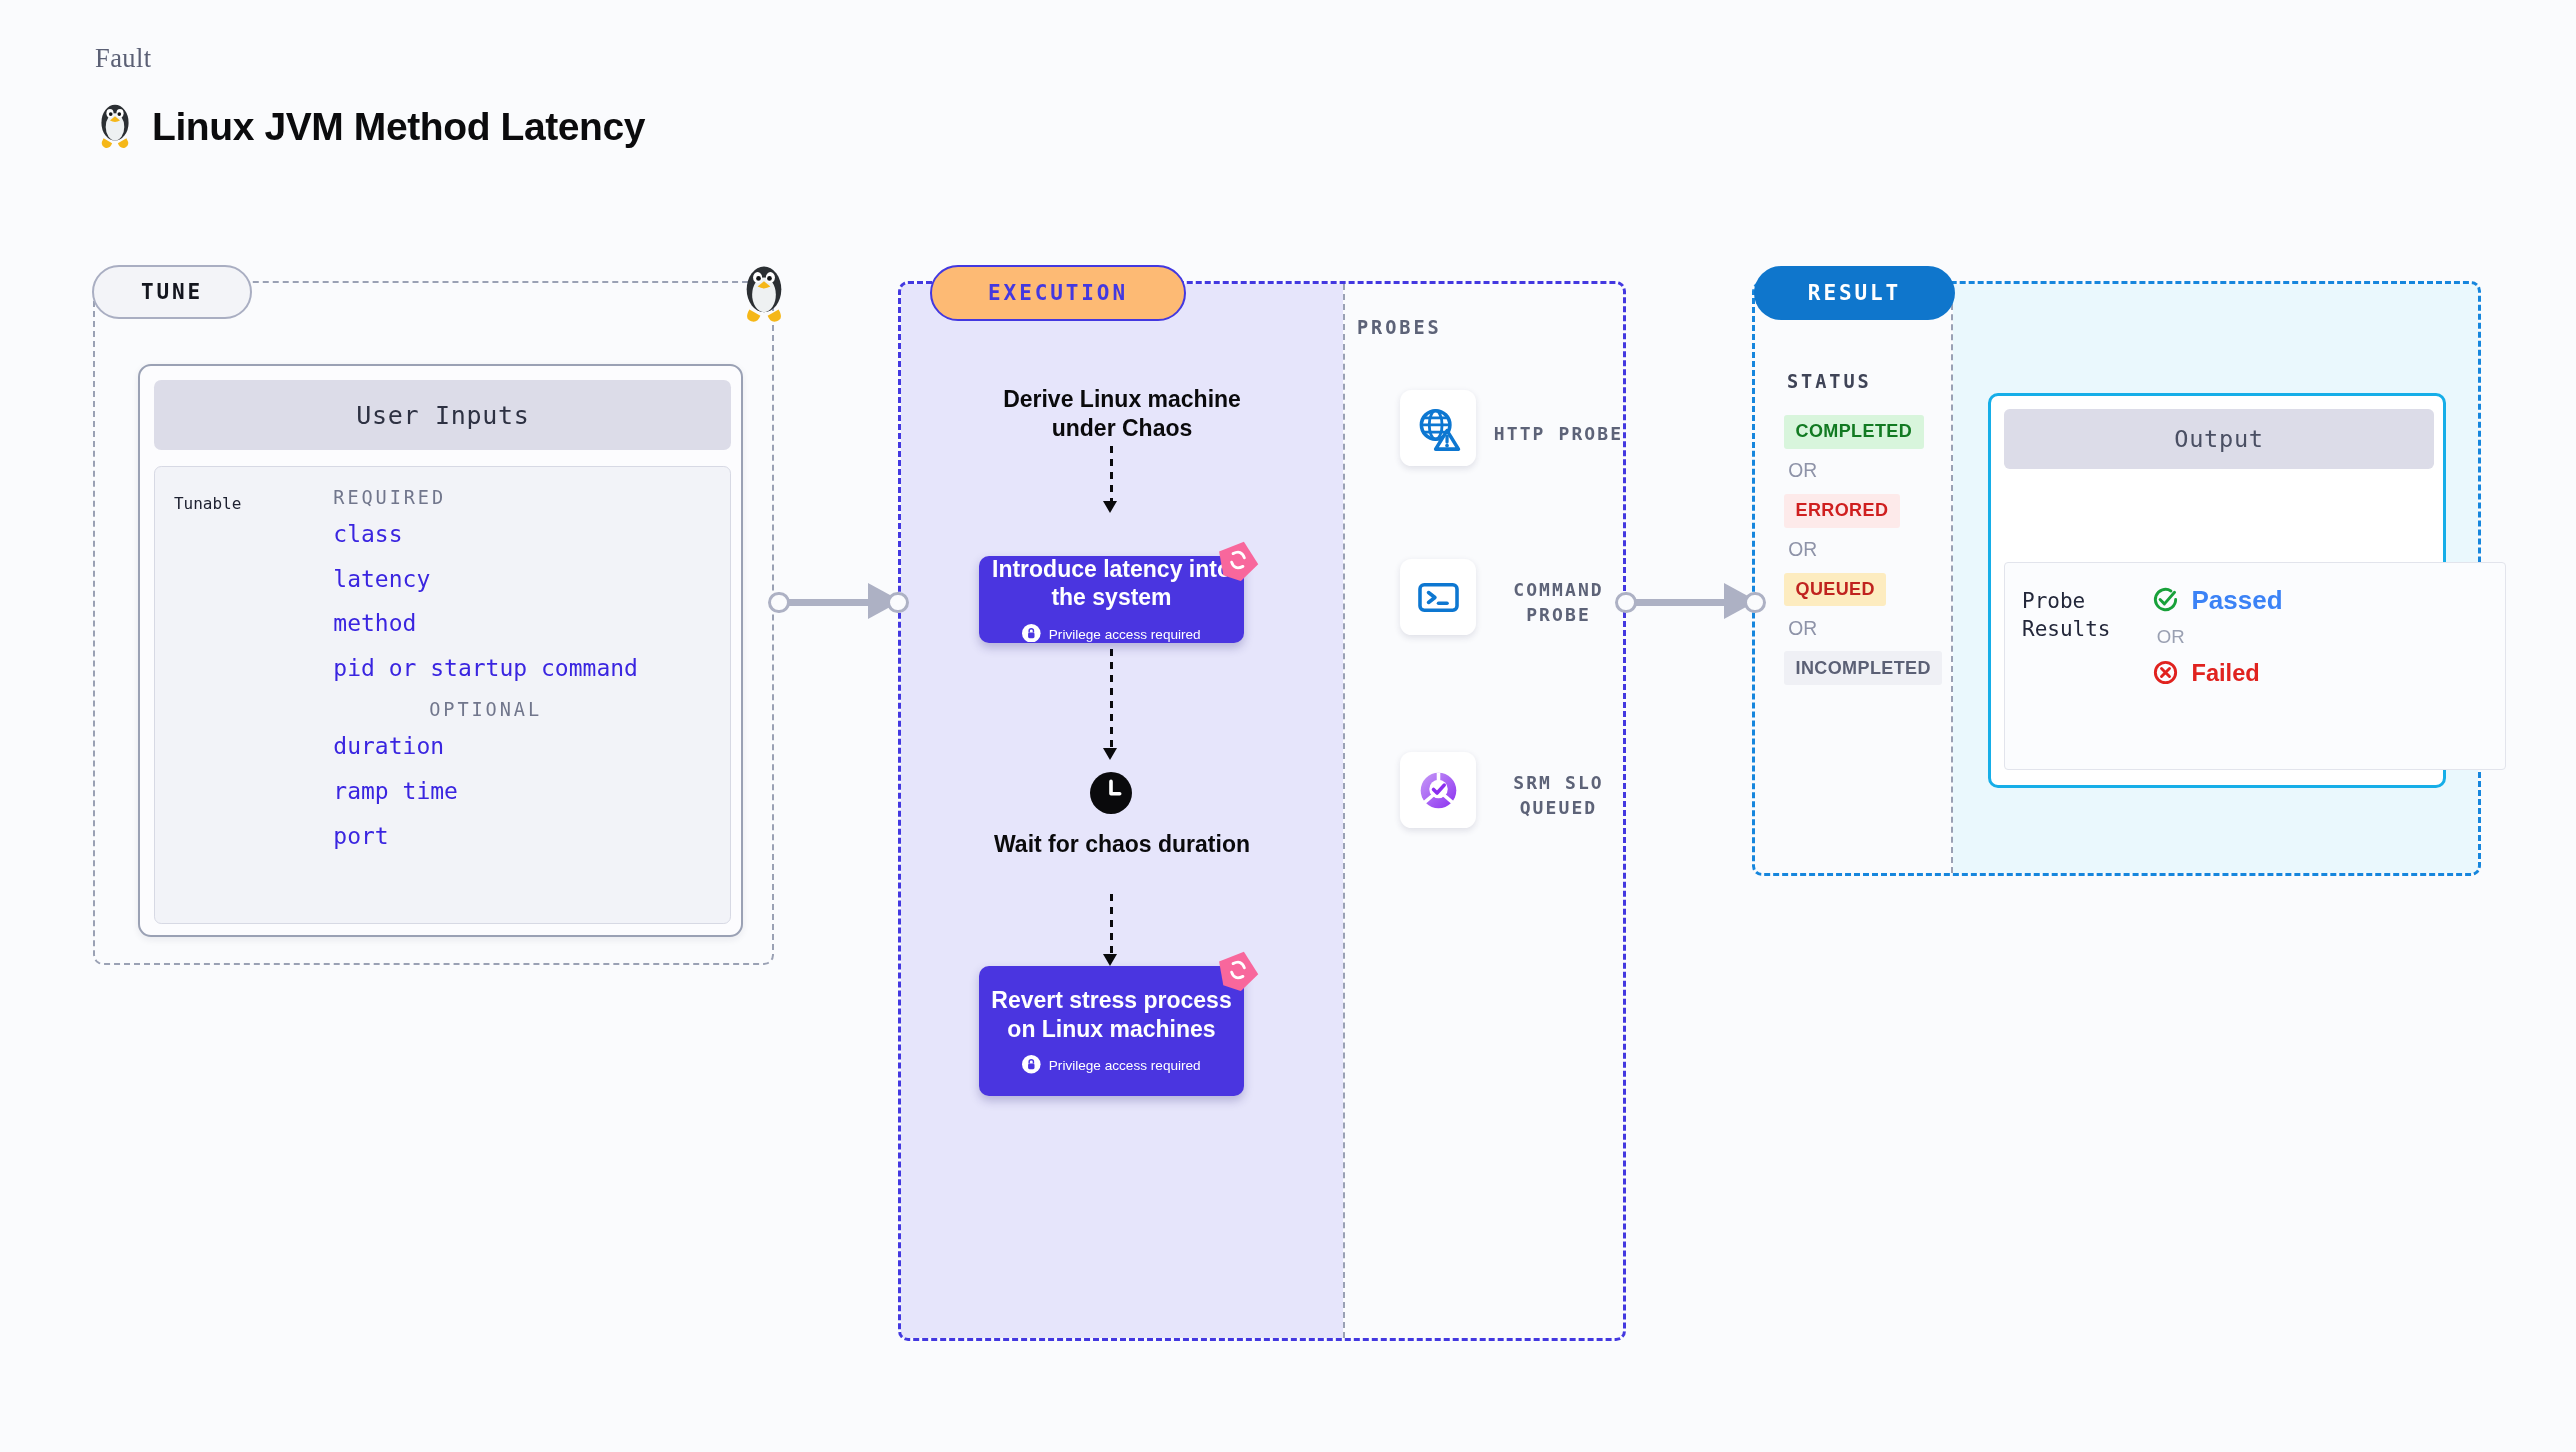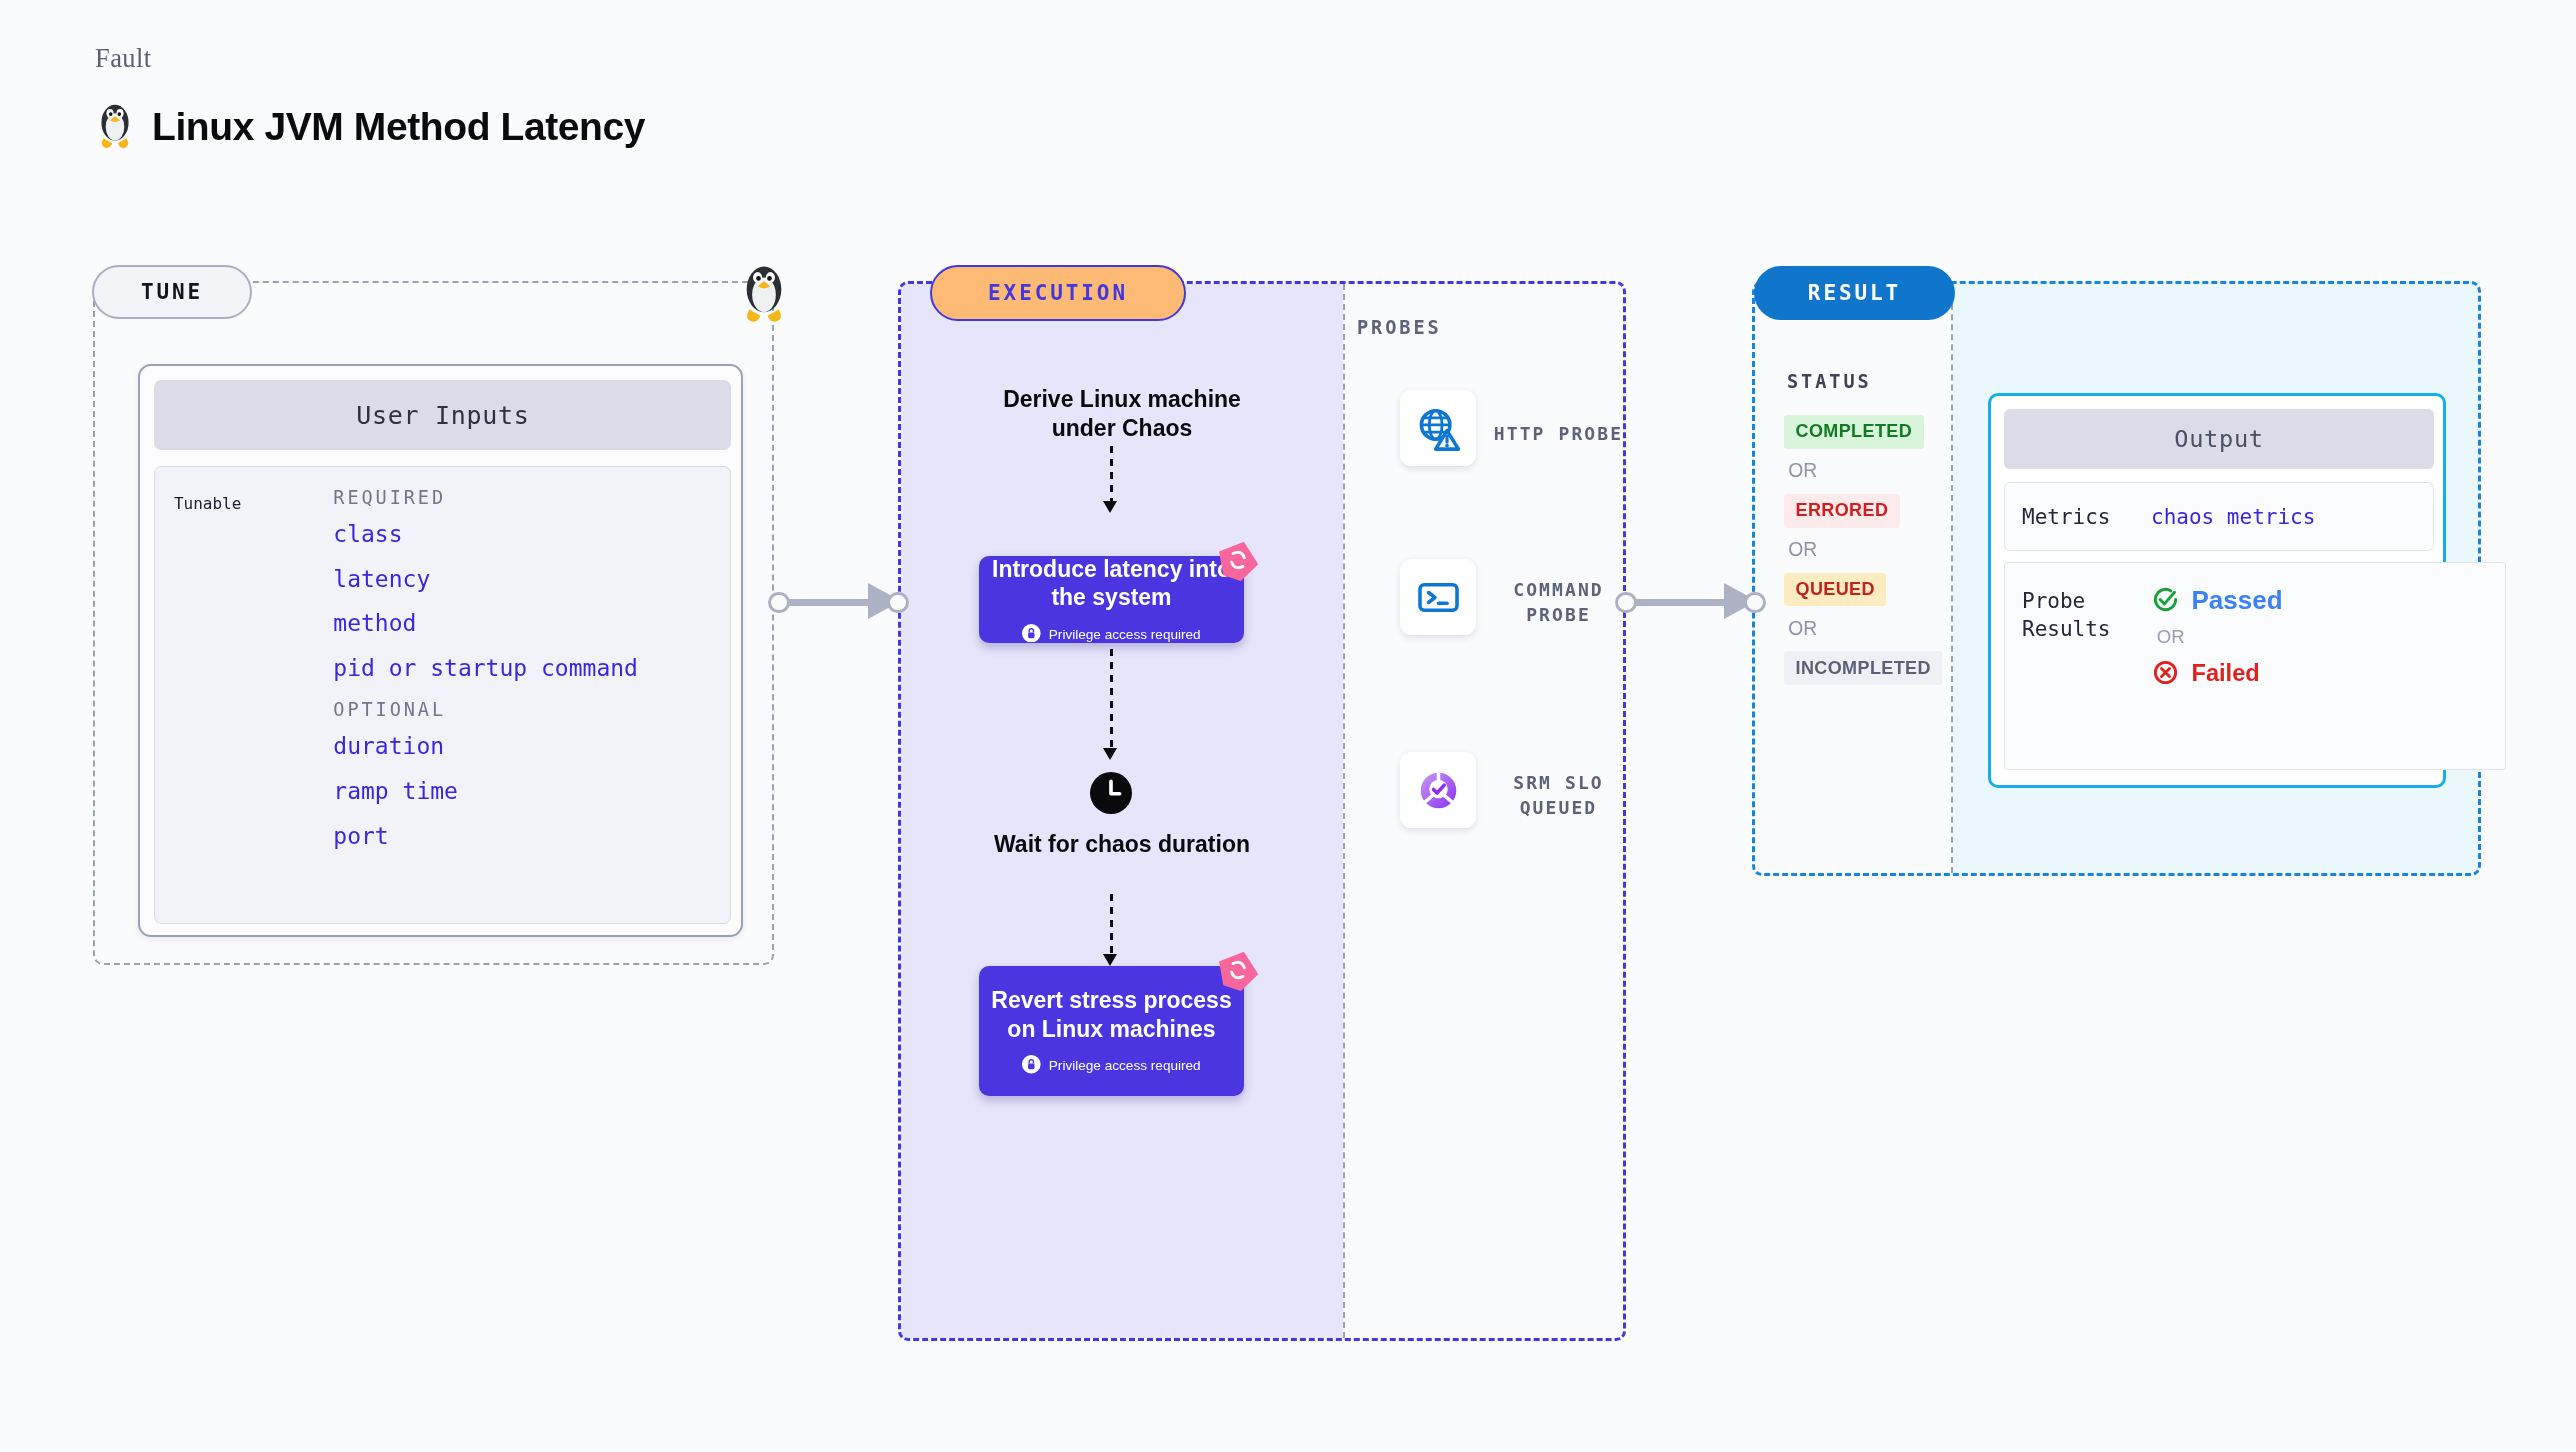--- a/index.html
+++ b/index.html
@@ -44,21 +44,21 @@
     position:absolute;left:14.3px;top:100px;width:577px;height:458px;
     background:#f2f3f8;border:1.4px solid #d7d9e4;border-radius:7.2px;box-sizing:border-box;
   }
   #tunable-label{position:absolute;left:18.6px;top:27px;font-family:"DejaVu Sans Mono",monospace;
     font-size:16px;color:#1d2030;}
   #tunable-list{position:absolute;left:178px;top:20px;}
   .group-head{font-family:"DejaVu Sans Mono",monospace;font-size:18.6px;color:#71768c;
     letter-spacing:2.9px;margin-bottom:13px;}
   .tunable-item{font-family:"DejaVu Sans Mono",monospace;font-size:23px;color:#3a25e0;
     margin-bottom:18.6px;white-space:nowrap;}
-  .group-head.second{margin-top:4.3px;}
+  .group-head.second{margin-top:4.3px;text-align:center;}
 
   
   .connector{position:absolute;height:43px;z-index:5;}
   .conn-line{position:absolute;top:19.3px;height:6.4px;background:#adb1c4;}
   .conn-dot{position:absolute;top:11.5px;width:21.5px;height:21.5px;border-radius:50%;
     background:#fafbfd;border:3.6px solid #adb1c4;box-sizing:border-box;}
   .conn-head{position:absolute;top:2.9px;width:0;height:0;
     border-top:18.6px solid transparent;border-bottom:18.6px solid transparent;border-left:33px solid #adb1c4;}
 
   
@@ -322,24 +322,20 @@
   <div class="or-text">OR</div>
   <div class="status-badge" style="background:#fdeaea;color:#cf1f1f;">ERRORED</div>
   <div class="or-text">OR</div>
   <div class="status-badge" style="background:#fdecc0;color:#c0231f;">QUEUED</div>
   <div class="or-text">OR</div>
   <div class="status-badge" style="background:#eff0f5;color:#5b6075;">INCOMPLETED</div>
 </div>
 
 <div id="output-card">
   <div id="output-header">Output</div>
-  <div id="metrics-box">
-    <span class="om-label">Metrics</span>
-    <span class="om-value">chaos metrics</span>
-  </div>
   <div id="probe-results-box">
     <div id="pr-label">Probe Results</div>
     <div id="pr-values">
       <div class="pr-row">
         <span>
           <svg width="29" height="29" viewBox="0 0 40 40">
             <path d="M34 20 a14 14 0 1 1 -6.5 -11.8" stroke="#18a13a" stroke-width="4" fill="none" stroke-linecap="round"></path>
             <path d="M12.5 20 l6 6 l14 -16" stroke="#18a13a" stroke-width="4" fill="none" stroke-linecap="round" stroke-linejoin="round"></path>
           </svg>
         </span>

